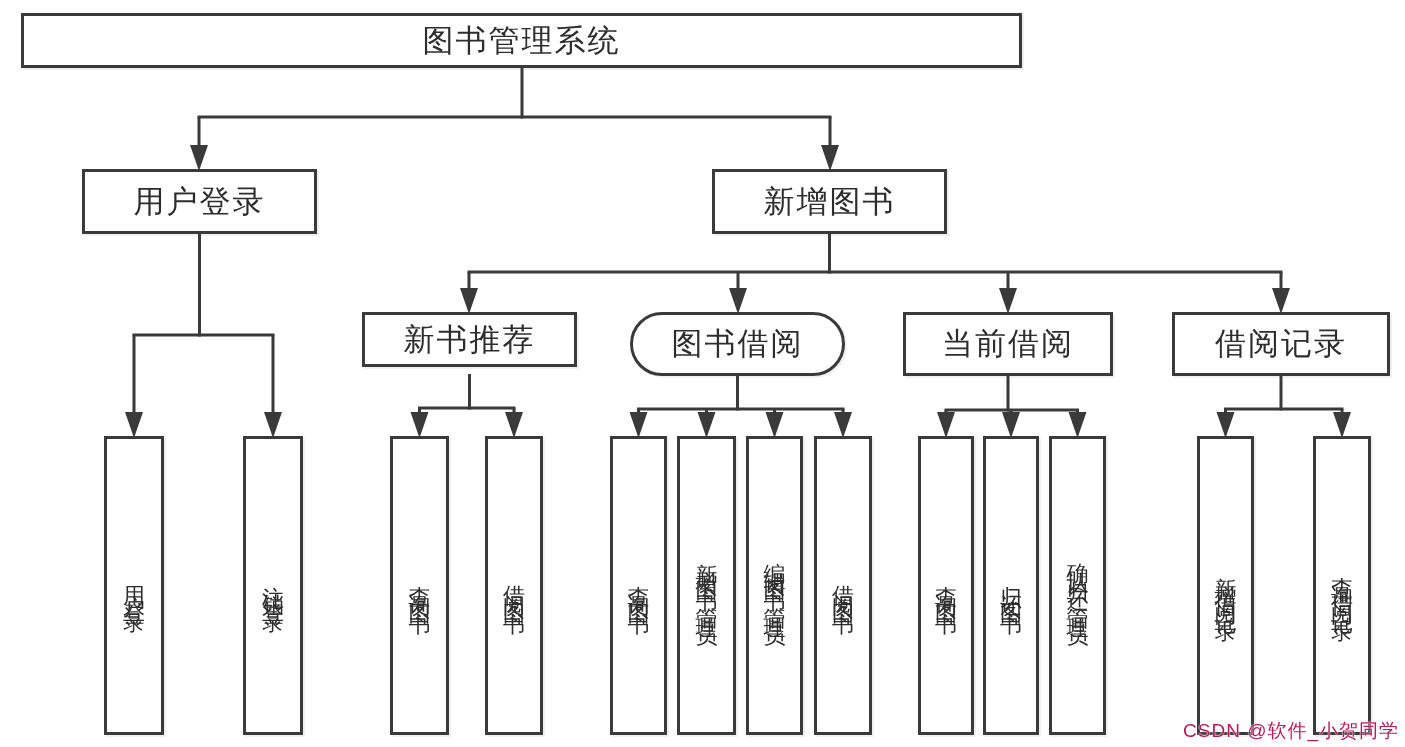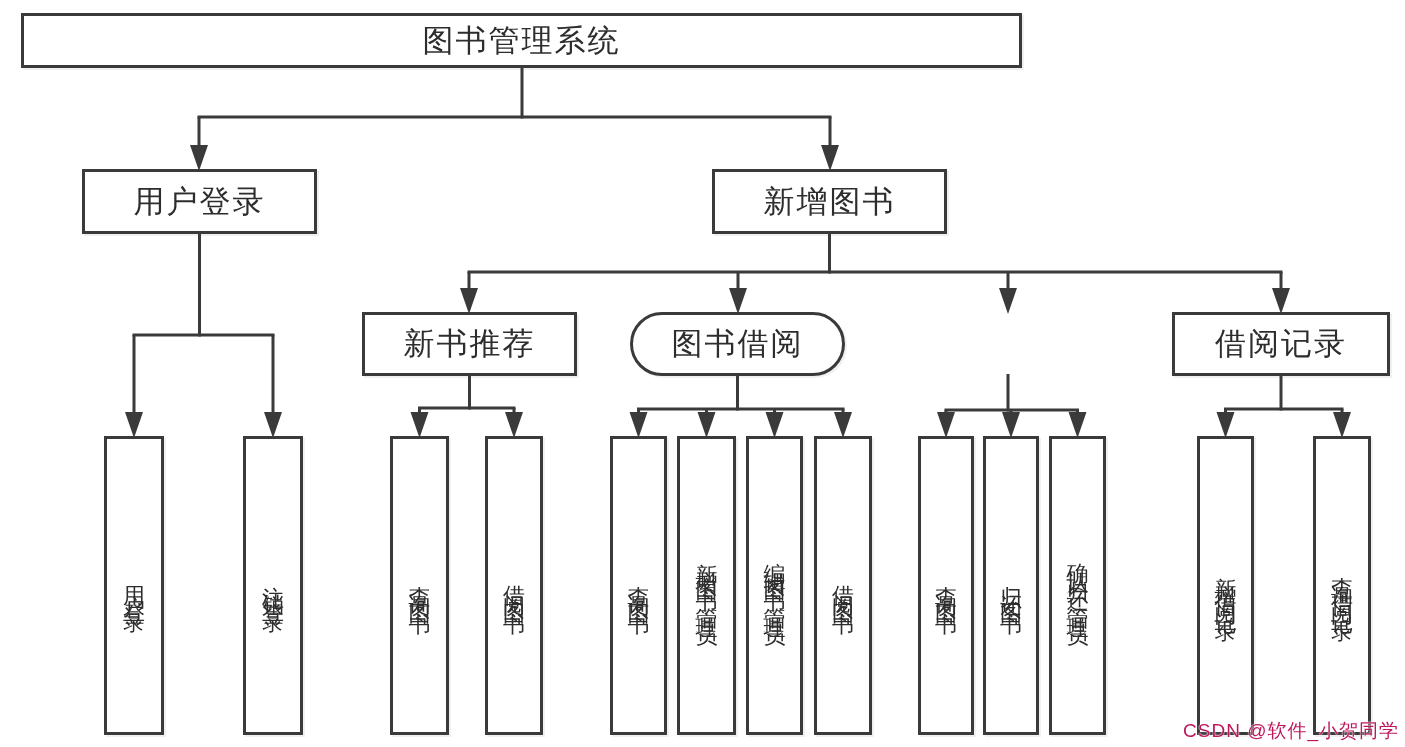--- a/index.html
+++ b/index.html
@@ -64,25 +64,28 @@
     <span>图书管理系统</span>
   </div>
 
   <div class="node hbox" style="left:82px;top:169px;width:235px;height:65px;">
     <span>用户登录</span>
   </div>
   <div class="node hbox" style="left:712px;top:169px;width:235px;height:65px;">
     <span>新增图书</span>
   </div>
 
-  <div class="node hbox" style="left:362px;top:312px;width:215px;height:64px;">
+  <div class="node hbox" style="left:362px;top:312px;width:215px;height:55px;">
     <span>新书推荐</span>
   </div>
   <div class="node hbox" style="left:630px;top:312px;width:215px;height:64px;border-radius:32px;">
     <span>图书借阅</span>
+  </div>
+  <div class="node hbox" style="left:903px;top:312px;width:210px;height:64px;">
+    <span>当前借阅</span>
   </div>
   <div class="node hbox" style="left:1172px;top:312px;width:218px;height:64px;">
     <span>借阅记录</span>
   </div>
 
   <div class="node vbox" style="left:104px;top:436px;width:60px;height:299px;">
     <span class="vtext">用户登录</span>
   </div>
   <div class="node vbox" style="left:243px;top:436px;width:60px;height:299px;">
     <span class="vtext">注销登录</span>

